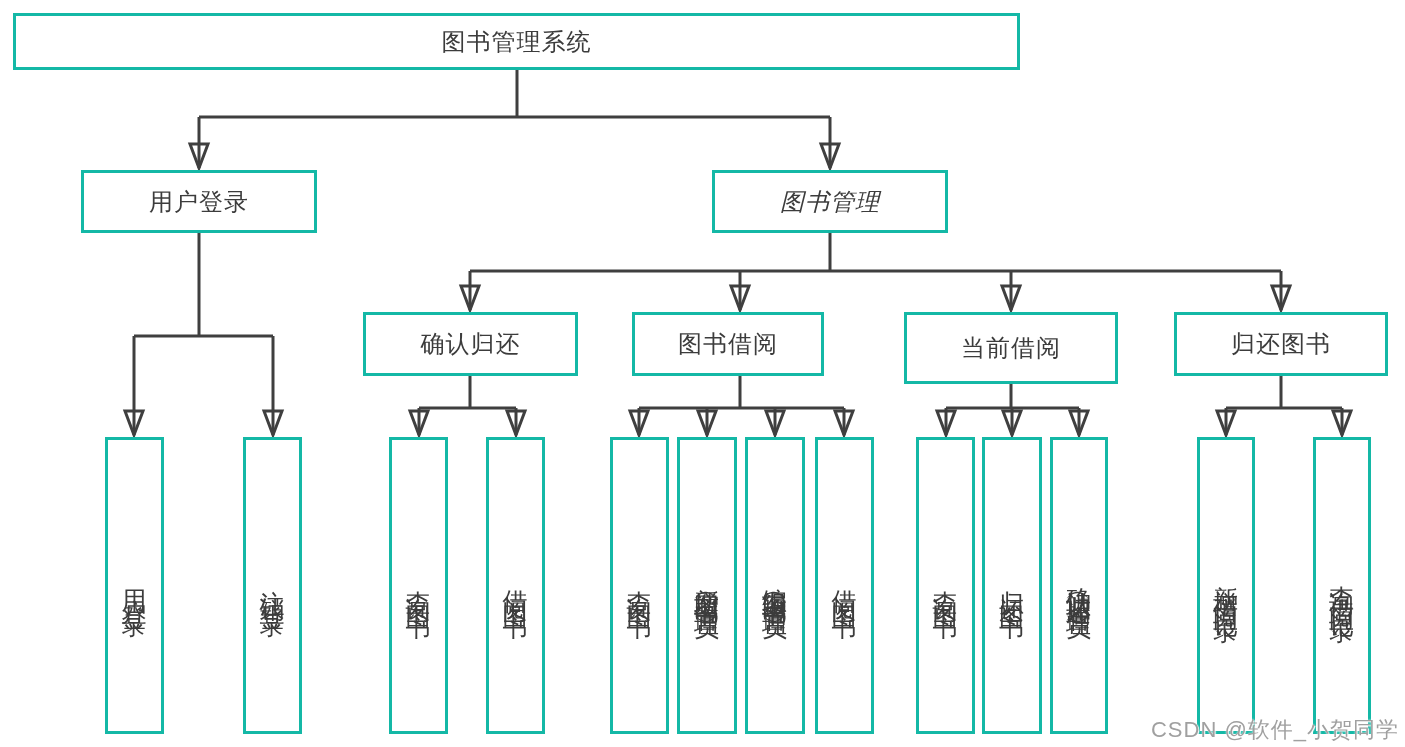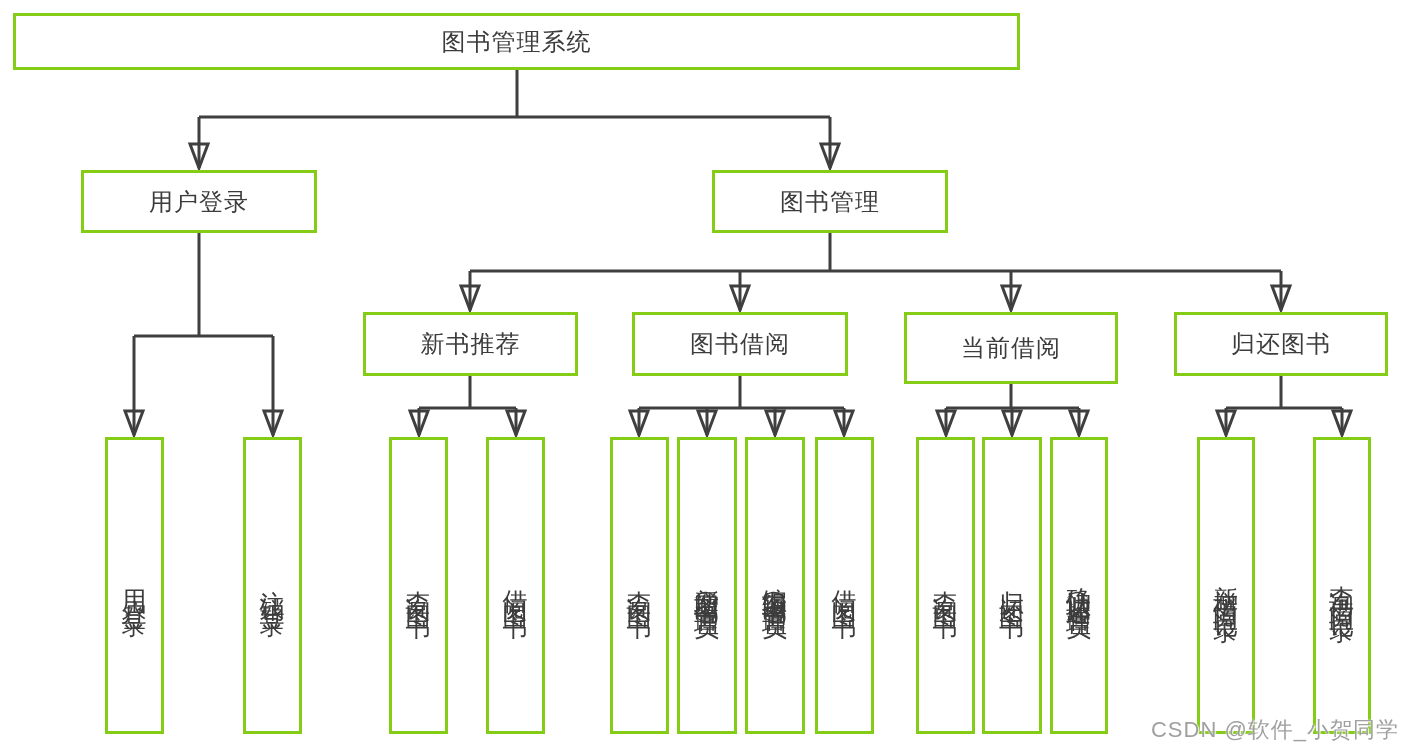--- a/index.html
+++ b/index.html
@@ -16,21 +16,21 @@
     pointer-events: none;
   }
   #connectors path {
     stroke: #3f3f3f;
     stroke-width: 3;
     fill: none;
   }
   .node {
     position: absolute;
     background: #ffffff;
-    border: 3px solid #84cc16;
+    border: 3px solid #14b8a6;
     display: flex;
     align-items: center;
     justify-content: center;
     color: #3c3c3c;
     z-index: 1;
   }
   .h-node { font-size: 24px; }
   .h-node .label { letter-spacing: 1px; white-space: nowrap; }
   .v-node { font-size: 25px; }
   .v-node .label {
@@ -39,24 +39,24 @@
     letter-spacing: 8px;
     line-height: 1.2;
     white-space: nowrap;
   }
   .v-node.med .label   { letter-spacing: 7px; }
   .v-node.dense .label { letter-spacing: 4px; }
 
   
   #n-root            { left: 13px;   top: 13px;  width: 1007px; height: 57px; }
   #n-user-login      { left: 81px;   top: 170px; width: 236px;  height: 63px; }
-  #n-book-mgmt       { left: 712px;  top: 170px; width: 236px;  height: 63px; }
+  #n-book-mgmt       { left: 712px;  top: 170px; width: 236px;  height: 63px; font-style: italic; }
 
   #n-new-book-rec    { left: 363px;  top: 312px; width: 215px;  height: 64px; }
-  #n-book-borrow     { left: 632px;  top: 312px; width: 216px;  height: 64px; }
+  #n-book-borrow     { left: 632px;  top: 312px; width: 192px;  height: 64px; }
   #n-current-borrow  { left: 904px;  top: 312px; width: 214px;  height: 72px; }
   #n-borrow-records  { left: 1174px; top: 312px; width: 214px;  height: 64px; }
 
   .leaf { top: 437px; height: 297px; width: 59px; }
   #n-user-login-leaf   { left: 105px; }
   #n-logout            { left: 243px; }
   #n-query-books-rec   { left: 389px; }
   #n-borrow-books-rec  { left: 486px; }
   #n-query-books-bor   { left: 610px; }
   #n-add-books         { left: 677px; width: 60px; }
@@ -144,21 +144,21 @@
   </div>
 
   <div class="node h-node" id="n-user-login">
     <span class="label">用户登录</span>
   </div>
   <div class="node h-node" id="n-book-mgmt">
     <span class="label">图书管理</span>
   </div>
 
   <div class="node h-node" id="n-new-book-rec">
-    <span class="label">新书推荐</span>
+    <span class="label">确认归还</span>
   </div>
   <div class="node h-node" id="n-book-borrow">
     <span class="label">图书借阅</span>
   </div>
   <div class="node h-node" id="n-current-borrow">
     <span class="label">当前借阅</span>
   </div>
   <div class="node h-node" id="n-borrow-records">
     <span class="label">归还图书</span>
   </div>

